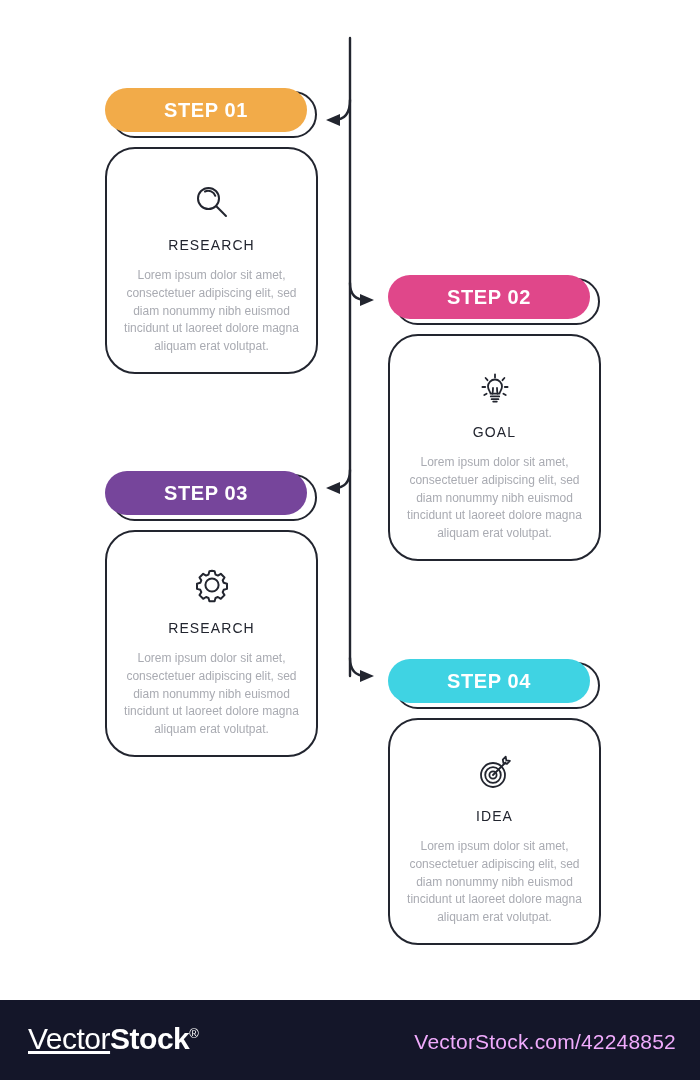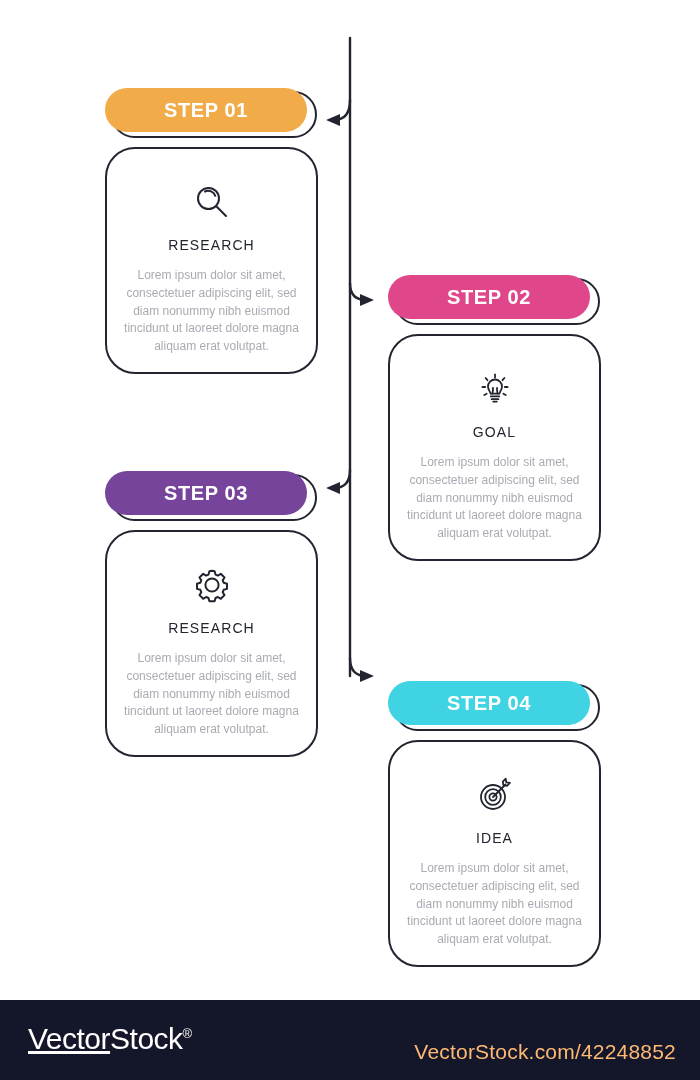--- a/index.html
+++ b/index.html
@@ -30,21 +30,21 @@
   .step {
     position:absolute;
     width:220px;
   }
   .step.left  { left:105px; }
   .step.right { left:380px; }
 
   .step-1 { top:88px;  }
   .step-2 { top:275px; }
   .step-3 { top:463px;margin-top:8px; }
-  .step-4 { top:681px; }
+  .step-4 { top:659px; }
 
   
   .badge-wrap {
     position:relative;
     width:212px;
     height:62px;
     z-index:3;
   }
   .step.right .badge-wrap { margin-left:8px; }
 
@@ -124,27 +124,27 @@
   }
   #wm-logo {
     position:absolute;
     left:28px; top:22px;
     font-size:30px;
     color:#ffffff;
     letter-spacing:-0.5px;
     white-space:nowrap;
   }
   #wm-logo .thin { font-weight:300;text-decoration:underline; }
-  #wm-logo .bold { font-weight:normal;text-align:right; }
+  #wm-logo .bold { font-weight:bold;text-align:right; }
   #wm-logo .reg  { font-size:13px; vertical-align:super; }
   #wm-url {
     position:absolute;
-    right:24px; top:40px;
+    right:24px; top:30px;
     font-size:21px;
-    color:#fdba74;
+    color:#f0abfc;
     letter-spacing:0.2px;
     white-space:nowrap;
   }
 </style>
 </head>
 <body style="background: rgb(255, 255, 255);">
 
 <div id="infographic">
 
   <svg id="connectors" viewBox="0 0 700 1000" width="700" height="1000">

